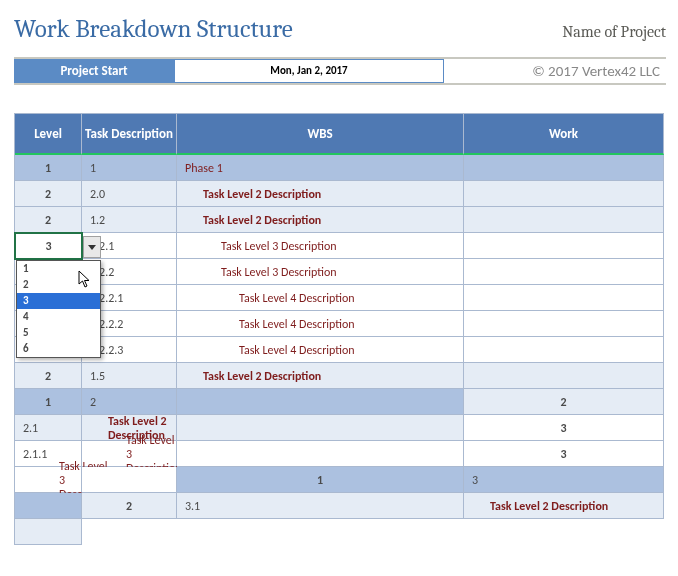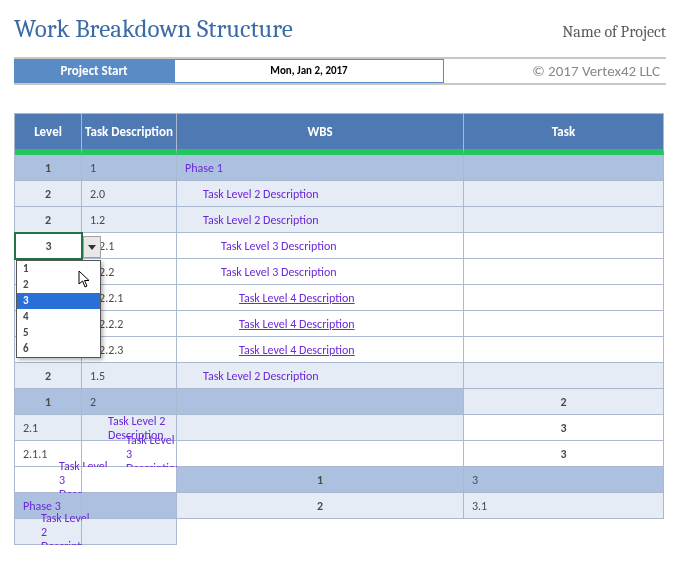--- a/index.html
+++ b/index.html
@@ -66,49 +66,49 @@
     display: grid;
     grid-template-columns: 67px 95px 287px 200px;
     border-left: 1px solid #aab9d0;
   }
   .th {
     background: #4f79b3;
     color: #fff;
     font-weight: bold;
     text-align: center;
     border-right: 1px solid #aab9d0;
-    border-bottom: 6px solid #22c55e;
+    border-bottom: 2px solid #22c55e;
     border-top: 1px solid #aab9d0;
     height: 42px;
     display: flex;
     align-items: center;
     justify-content: center;
     font-size: 13px;
   }
   .cell {
     border-right: 1px solid #aab9d0;
     border-bottom: 1px solid #aab9d0;
     height: 26px;
     display: flex;
     align-items: center;
     font-size: 12px;
-    color: #6d28d9;
+    color: #7f1d1d;
     position: relative;
   }
   .level-cell { justify-content: center; font-weight: bold; color: #4a4a4a; }
   .wbs-cell { padding-left: 8px; font-weight: 500; color: #4a4a4a; }
   .desc-cell { }
   .notes-cell { }
   .row-lvl1 { background: #acc1e0; }
   .row-lvl2 { background: #e5ecf5; }
   .row-lvl3plus { background: #fff; }
   .indent-1 { padding-left: 8px; }
-  .indent-2 { padding-left: 26px; }
+  .indent-2 { padding-left: 26px; font-weight: bold; }
   .indent-3 { padding-left: 44px; }
-  .indent-4 { padding-left: 62px; text-decoration: underline; }
+  .indent-4 { padding-left: 62px; }
 
   .selected-cell {
     border: 2px solid #217346 !important;
     margin: -1px;
     height: 28px;
     z-index: 2;
   }
   .dropdown-handle {
     position: absolute;
     right: -20px;
@@ -171,21 +171,21 @@
     <div class="start-date">Mon, Jan 2, 2017</div>
     <div class="copyright">© 2017 Vertex42 LLC</div>
   </div>
 
   <div class="gap"></div>
 
   <div class="table" id="table">
     <div class="th">Level</div>
     <div class="th">Task Description</div>
     <div class="th">WBS</div>
-    <div class="th">Task</div>
+    <div class="th">Work</div>
   <div class="cell level-cell row-lvl1">1</div>
       <div class="cell wbs-cell row-lvl1">1</div>
       <div class="cell desc-cell row-lvl1 indent-1">Phase 1</div>
       <div class="cell notes-cell row-lvl1"></div>
       <div class="cell level-cell row-lvl2">2</div>
       <div class="cell wbs-cell row-lvl2">2.0</div>
       <div class="cell desc-cell row-lvl2 indent-2">Task Level 2 Description</div>
       <div class="cell notes-cell row-lvl2"></div>
       <div class="cell level-cell row-lvl2">2</div>
       <div class="cell wbs-cell row-lvl2">1.2</div>
@@ -233,20 +233,19 @@
       <div class="cell notes-cell row-lvl2"></div>
       <div class="cell level-cell row-lvl3plus">3</div>
       <div class="cell wbs-cell row-lvl3plus">2.1.1</div>
       <div class="cell desc-cell row-lvl3plus indent-3">Task Level 3 Description</div>
       <div class="cell notes-cell row-lvl3plus"></div>
       <div class="cell level-cell row-lvl3plus">3</div>
       <div class="cell desc-cell row-lvl3plus indent-3">Task Level 3 Description</div>
       <div class="cell notes-cell row-lvl3plus"></div>
       <div class="cell level-cell row-lvl1">1</div>
       <div class="cell wbs-cell row-lvl1">3</div>
-      <div class="cell desc-cell row-lvl1 indent-1">Phase 3</div>
       <div class="cell notes-cell row-lvl1"></div>
       <div class="cell level-cell row-lvl2">2</div>
       <div class="cell wbs-cell row-lvl2">3.1</div>
       <div class="cell desc-cell row-lvl2 indent-2">Task Level 2 Description</div>
       <div class="cell notes-cell row-lvl2"></div>
     </div>
 </div>
 
 </body></html>

